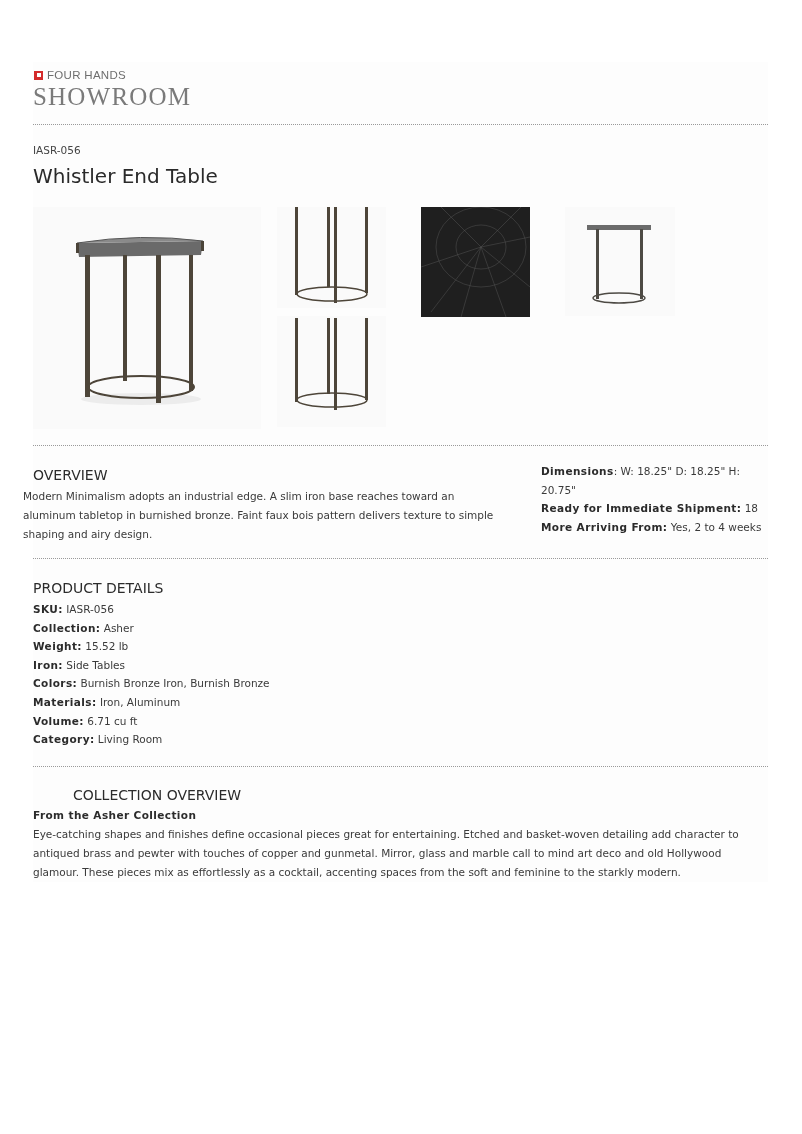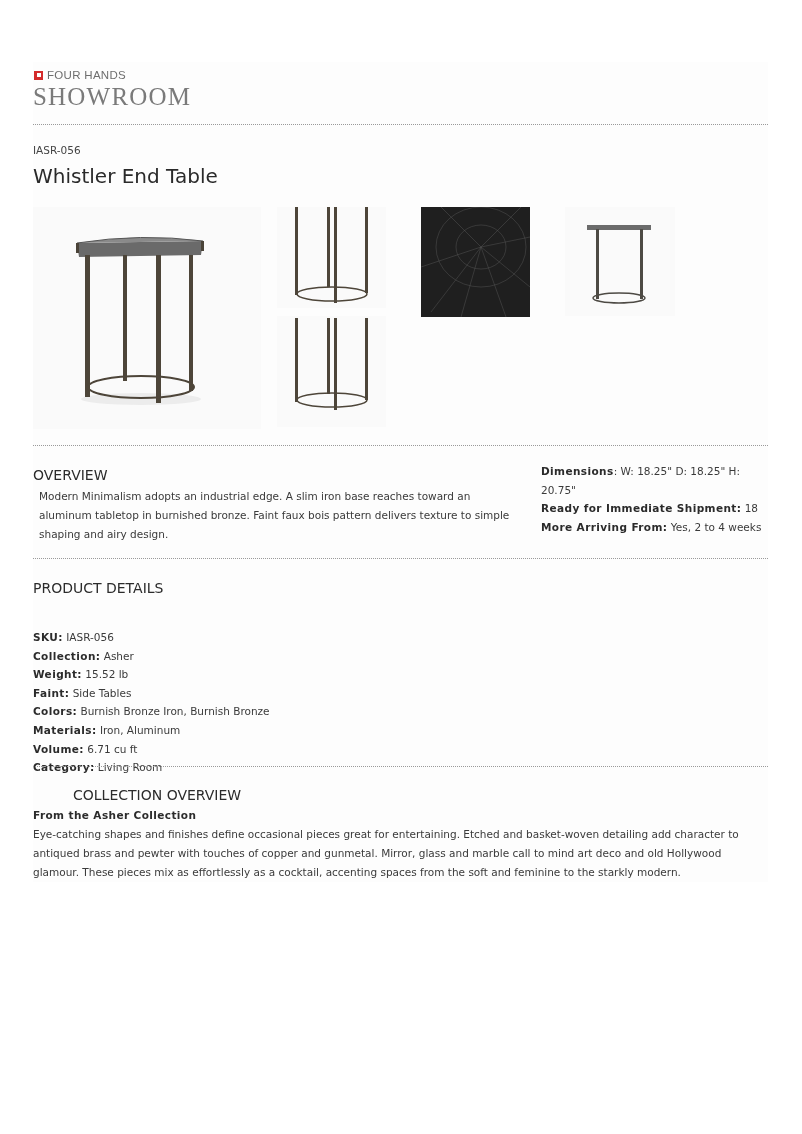--- a/index.html
+++ b/index.html
@@ -124,36 +124,36 @@
     <rect x="22" y="18" width="64" height="5" fill="#6b6b6b"></rect>
     <rect x="31" y="22" width="3" height="70" fill="#4d4a44"></rect>
     <rect x="75" y="22" width="3" height="70" fill="#4d4a44"></rect>
     <ellipse cx="54" cy="91" rx="26" ry="5" fill="none" stroke="#4d4a44" stroke-width="1.5"></ellipse>
   </svg>
 </div>
 
 <div class="abs sep" style="top:445px;"></div>
 
 <div class="abs section-h" style="left:33px; top:467px;">OVERVIEW</div>
-<div class="abs para" style="left:39px; top:487px; width:475px;">Modern Minimalism adopts an industrial edge. A slim iron base reaches toward an aluminum tabletop in burnished bronze. Faint faux bois pattern delivers texture to simple shaping and airy design.</div>
+<div class="abs para" style="left:23px; top:487px; width:475px;">Modern Minimalism adopts an industrial edge. A slim iron base reaches toward an aluminum tabletop in burnished bronze. Faint faux bois pattern delivers texture to simple shaping and airy design.</div>
 
 <div class="abs kv" style="left:541px; top:462px; width:230px;">
   <div><b>Dimensions</b><span>: W: 18.25" D: 18.25" H: 20.75"</span></div>
   <div><b>Ready for Immediate Shipment:</b><span> 18</span></div>
   <div><b>More Arriving From:</b><span> Yes, 2 to 4 weeks</span></div>
 </div>
 
 <div class="abs sep" style="top:558px;"></div>
 
 <div class="abs section-h" style="left:33px; top:580px;">PRODUCT DETAILS</div>
-<div class="abs kv" style="left:33px; top:628px; width:400px;">
+<div class="abs kv" style="left:33px; top:600px; width:400px;">
   <div><b>SKU:</b><span> IASR-056</span></div>
   <div><b>Collection:</b><span> Asher</span></div>
   <div><b>Weight:</b><span> 15.52 lb</span></div>
-  <div><b>Faint:</b><span> Side Tables</span></div>
+  <div><b>Iron:</b><span> Side Tables</span></div>
   <div><b>Colors:</b><span> Burnish Bronze Iron, Burnish Bronze</span></div>
   <div><b>Materials:</b><span> Iron, Aluminum</span></div>
   <div><b>Volume:</b><span> 6.71 cu ft</span></div>
   <div><b>Category:</b><span> Living Room</span></div>
 </div>
 
 <div class="abs sep" style="top:766px;"></div>
 
 <div class="abs section-h" style="left:33px; top:787px;margin-left:40px;">COLLECTION OVERVIEW</div>
 <div class="abs kv" style="left:33px; top:806px;"><b>From the Asher Collection</b></div>

